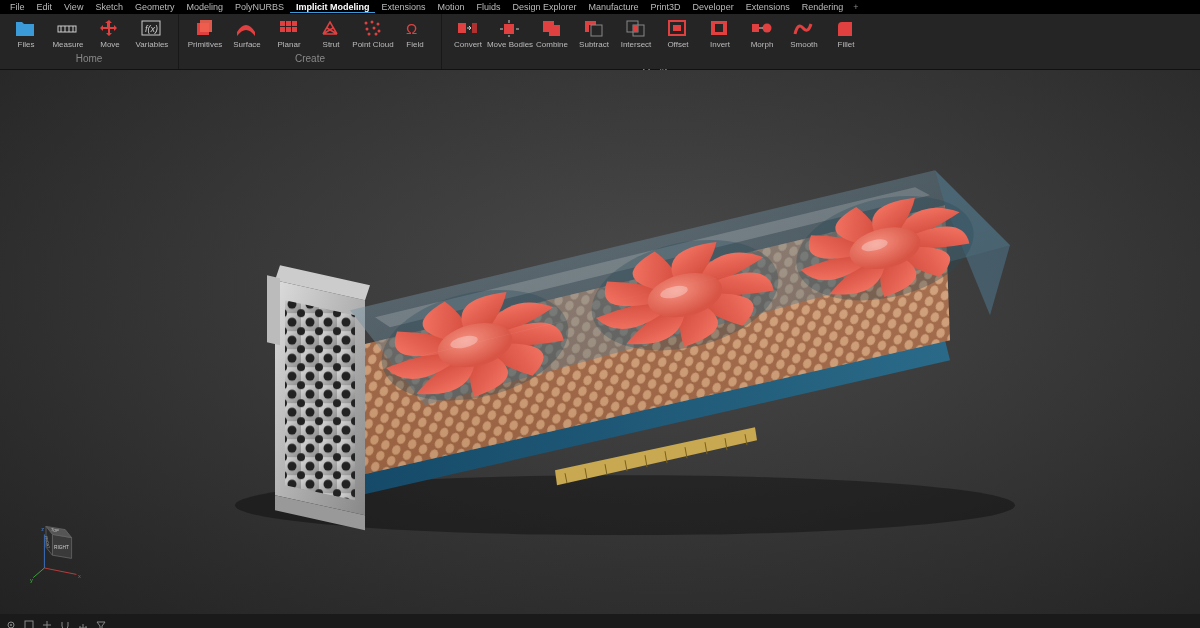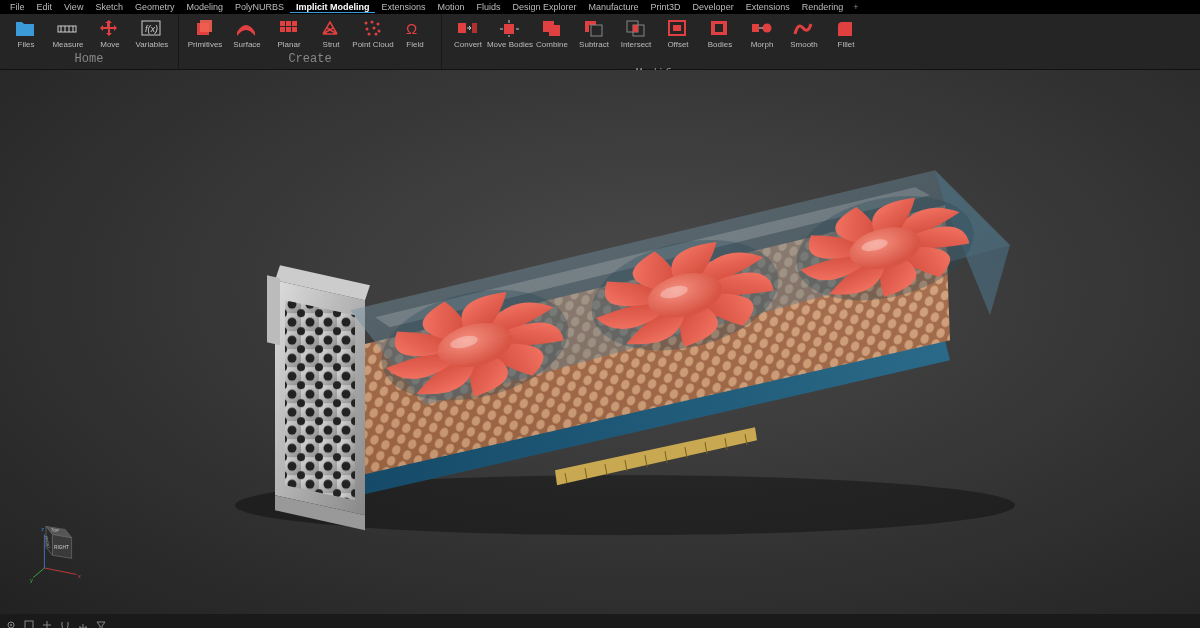--- a/index.html
+++ b/index.html
@@ -48,26 +48,25 @@
   height: 100%;
 }
 .group:last-child { border-right: none; gap: 20px; }
 .group-icons {
   display: flex;
   gap: 2px;
   padding-top: 3px;
   height: 40px;
 }
 .group-label {
-  font-size: 12px;
+  font-size: 10px;
   color: #888;
   text-align: center;
   padding-bottom: 2px;
   line-height: 10px;
-  font-family: Liberation Mono, monospace;
 }
 .tool {
   display: flex;
   flex-direction: column;
   align-items: center;
   width: 40px;
   cursor: pointer;
 }
 .tool .icon {
   width: 24px;
@@ -320,21 +319,21 @@
           </div>
           <div class="label">Offset</div>
         </div>
         <div class="tool">
           <div class="icon">
             <svg width="22" height="20">
               <rect x="3" y="3" width="16" height="14" fill="#e04040"></rect>
               <rect x="7" y="6" width="8" height="8" fill="#252525"></rect>
             </svg>
           </div>
-          <div class="label">Bodies</div>
+          <div class="label">Invert</div>
         </div>
         <div class="tool">
           <div class="icon">
             <svg width="22" height="20">
               <rect x="2" y="6" width="7" height="8" fill="#e04040"></rect>
               <circle cx="17" cy="10" r="4.5" fill="#e04040"></circle>
               <path d="M9 10h4" stroke="#ccc"></path>
             </svg>
           </div>
           <div class="label">Morph</div>

